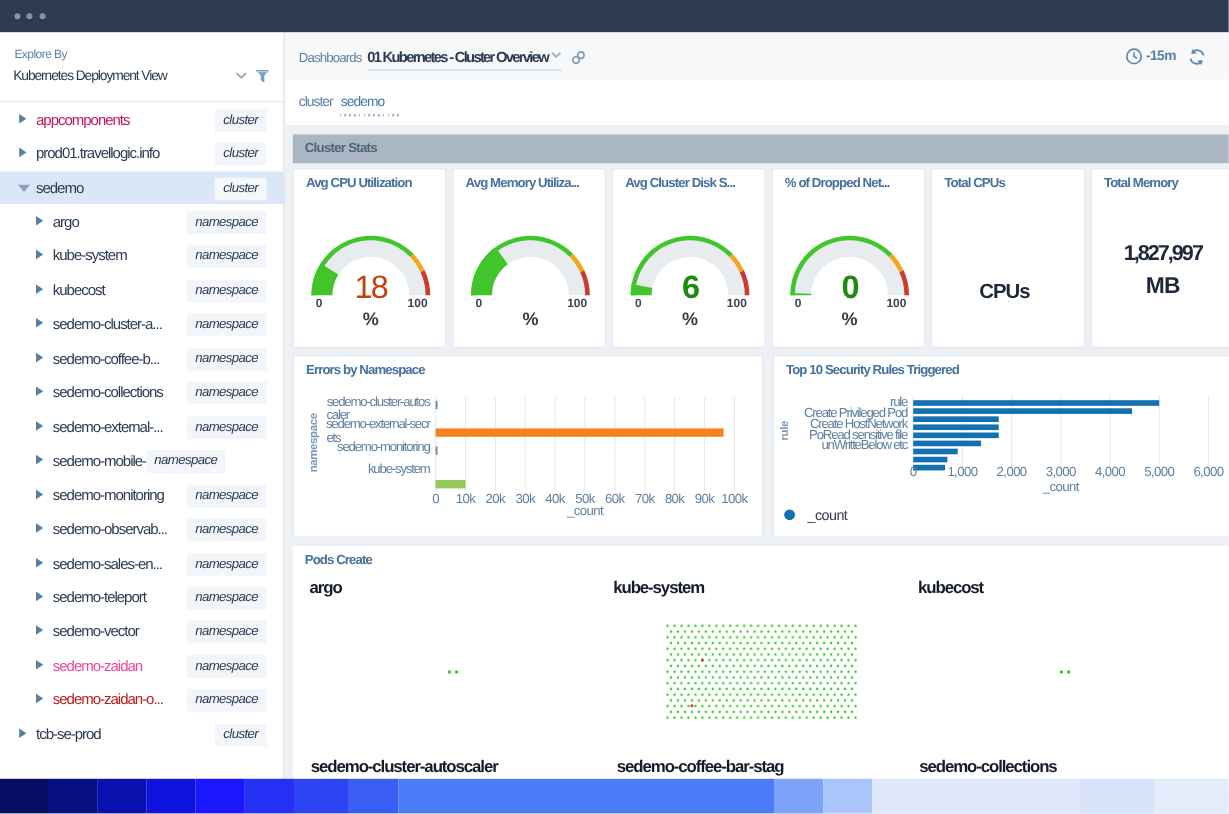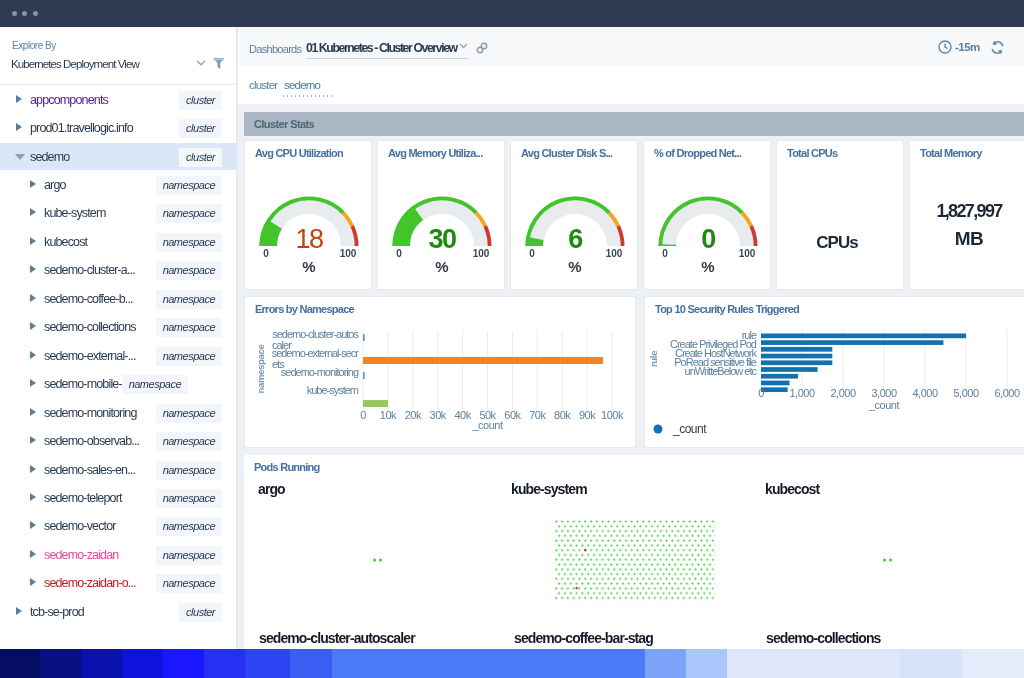--- a/index.html
+++ b/index.html
@@ -20,21 +20,21 @@
       <path d="M1 1 L5 4.8 L9 1" stroke="#9aa8b6" stroke-width="1.5" fill="none"></path>
     </svg>
 <svg width="12" height="12" style="position:absolute;left:212.5px;top:31px">
       <path d="M0.3 0.3 H11.1 L7.3 4.9 V11.2 L4.4 8.7 V4.9 Z" fill="#7b9db9"></path>
       <rect x="0.3" y="1.1" width="10.8" height="1.2" fill="#b9ccdc"></rect>
     </svg>
 <div style="position:absolute;left:0;top:57px;width:237px;height:1px;background:#e4e9ee"></div>
 <div style="position:absolute;left:0;top:59.00px;width:237px;height:28.45px;">
 
 <div style="position:absolute;left:16px;top:8.7px;width:0;height:0;border-top:4.5px solid transparent;border-bottom:4.5px solid transparent;border-left:6px solid #57809f"></div>
-<div style="position:absolute;left:30px;top:6.7px;font-size:12.5px;letter-spacing:-0.85px;color:#4c1d95;line-height:15px">appcomponents</div>
+<div style="position:absolute;left:30px;top:6.7px;font-size:12.5px;letter-spacing:-0.85px;color:#be185d;line-height:15px">appcomponents</div>
 <div style="position:absolute;right:15px;top:4.7px;height:19px;line-height:19px;padding:0 7px;background:#f2f5f9;font-size:11px;letter-spacing:-0.5px;font-style:italic;color:#2b3b52">cluster</div>
 </div>
 <div style="position:absolute;left:0;top:87.45px;width:237px;height:28.45px;">
 
 <div style="position:absolute;left:16px;top:8.7px;width:0;height:0;border-top:4.5px solid transparent;border-bottom:4.5px solid transparent;border-left:6px solid #57809f"></div>
 <div style="position:absolute;left:30px;top:6.7px;font-size:12.5px;letter-spacing:-0.85px;color:#2b3b52;line-height:15px">prod01.travellogic.info</div>
 <div style="position:absolute;right:15px;top:4.7px;height:19px;line-height:19px;padding:0 7px;background:#f2f5f9;font-size:11px;letter-spacing:-0.5px;font-style:italic;color:#2b3b52">cluster</div>
 </div>
 <div style="position:absolute;left:0;top:115.90px;width:237px;height:28.45px;">
 <div style="position:absolute;left:0;top:0.5px;width:237px;height:26.5px;background:#dbe6f8"></div>
@@ -190,21 +190,20 @@
 </div>
 <div class="card" style="left:377px;top:140px;width:128px;height:150px">
 <div class="ctitle">Avg Memory Utiliza...</div>
 <svg width="128" height="58" style="position:absolute;left:0;top:52px">
       <path d="M 14.50 53.00 A 49.5 49.5 0 0 1 113.50 53.00 L 96.00 53.00 A 32 32 0 0 0 32.00 53.00 Z" fill="#e8ecef"></path>
       <path d="M 14.50 53.00 A 49.5 49.5 0 0 1 99.55 18.55 L 96.82 21.20 A 45.7 45.7 0 0 0 18.30 53.00 Z" fill="#41c52b"></path>
       <path d="M 99.55 18.55 A 49.5 49.5 0 0 1 108.92 32.21 L 105.47 33.80 A 45.7 45.7 0 0 0 96.82 21.20 Z" fill="#f2a81d"></path>
       <path d="M 108.92 32.21 A 49.5 49.5 0 0 1 113.50 53.00 L 109.70 53.00 A 45.7 45.7 0 0 0 105.47 33.80 Z" fill="#cd3a2e"></path>
       <path d="M 14.50 53.00 A 49.5 49.5 0 0 1 34.90 12.95 L 45.19 27.11 A 32 32 0 0 0 32.00 53.00 Z" fill="#41c52b"></path>
     </svg>
-<div style="position:absolute;left:0;top:85px;width:128px;text-align:center;font-size:27px;line-height:27px;font-weight:bold;color:#1e8a10;letter-spacing:-1.5px">30</div>
 <div class="glab" style="left:11px;width:20px;text-align:center">0</div>
 <div class="glab" style="left:90px;width:26px;text-align:center">100</div>
 <div style="position:absolute;left:0;top:117px;width:128px;text-align:center;font-size:15px;font-weight:bold;color:#333b49">%</div>
 </div>
 <div class="card" style="left:510px;top:140px;width:128px;height:150px">
 <div class="ctitle">Avg Cluster Disk S...</div>
 <svg width="128" height="58" style="position:absolute;left:0;top:52px">
       <path d="M 14.50 53.00 A 49.5 49.5 0 0 1 113.50 53.00 L 96.00 53.00 A 32 32 0 0 0 32.00 53.00 Z" fill="#e8ecef"></path>
       <path d="M 14.50 53.00 A 49.5 49.5 0 0 1 99.55 18.55 L 96.82 21.20 A 45.7 45.7 0 0 0 18.30 53.00 Z" fill="#41c52b"></path>
       <path d="M 99.55 18.55 A 49.5 49.5 0 0 1 108.92 32.21 L 105.47 33.80 A 45.7 45.7 0 0 0 96.82 21.20 Z" fill="#f2a81d"></path>
@@ -309,21 +308,21 @@
       <text x="321.0" y="100" text-anchor="middle" font-size="11" letter-spacing="-0.5" fill="#5d80a1" font-family="Liberation Sans, sans-serif">5,000</text>
       <text x="362.0" y="100" text-anchor="middle" font-size="11" letter-spacing="-0.5" fill="#5d80a1" font-family="Liberation Sans, sans-serif">6,000</text>
       <text x="239.0" y="112" text-anchor="middle" font-size="11" letter-spacing="-0.5" fill="#5d80a1" font-family="Liberation Sans, sans-serif">_count</text>
       <text transform="translate(12,62) rotate(-90)" text-anchor="middle" font-size="9.5" letter-spacing="-0.3" font-weight="bold" fill="#7b99b6" font-family="Liberation Sans, sans-serif">rule</text>
       <circle cx="13" cy="132" r="4.5" fill="#1371b0"></circle>
       <text x="28" y="136" font-size="12" letter-spacing="-0.5" fill="#333b49" font-family="Liberation Sans, sans-serif">_count</text>
     </svg>
 <div class="ctitle">Top 10 Security Rules Triggered</div>
 </div>
 <div class="card" style="left:244px;top:455px;width:792px;height:200px;border:none">
-<div class="ctitle">Pods Running</div>
+<div class="ctitle">Pods Create</div>
 <div class="pl" style="left:14px;top:26px">argo</div>
 <div class="pl" style="left:267px;top:26px">kube-system</div>
 <div class="pl" style="left:521px;top:26px">kubecost</div>
 <svg width="20" height="8" style="position:absolute;left:127px;top:101px">
       <circle cx="3.5" cy="4" r="1.5" fill="#3fc92c"></circle>
       <circle cx="9.5" cy="4" r="1.5" fill="#3fc92c"></circle>
     </svg>
 <svg width="20" height="8" style="position:absolute;left:637px;top:101px">
       <circle cx="3.5" cy="4" r="1.5" fill="#3fc92c"></circle>
       <circle cx="9.5" cy="4" r="1.5" fill="#3fc92c"></circle>

